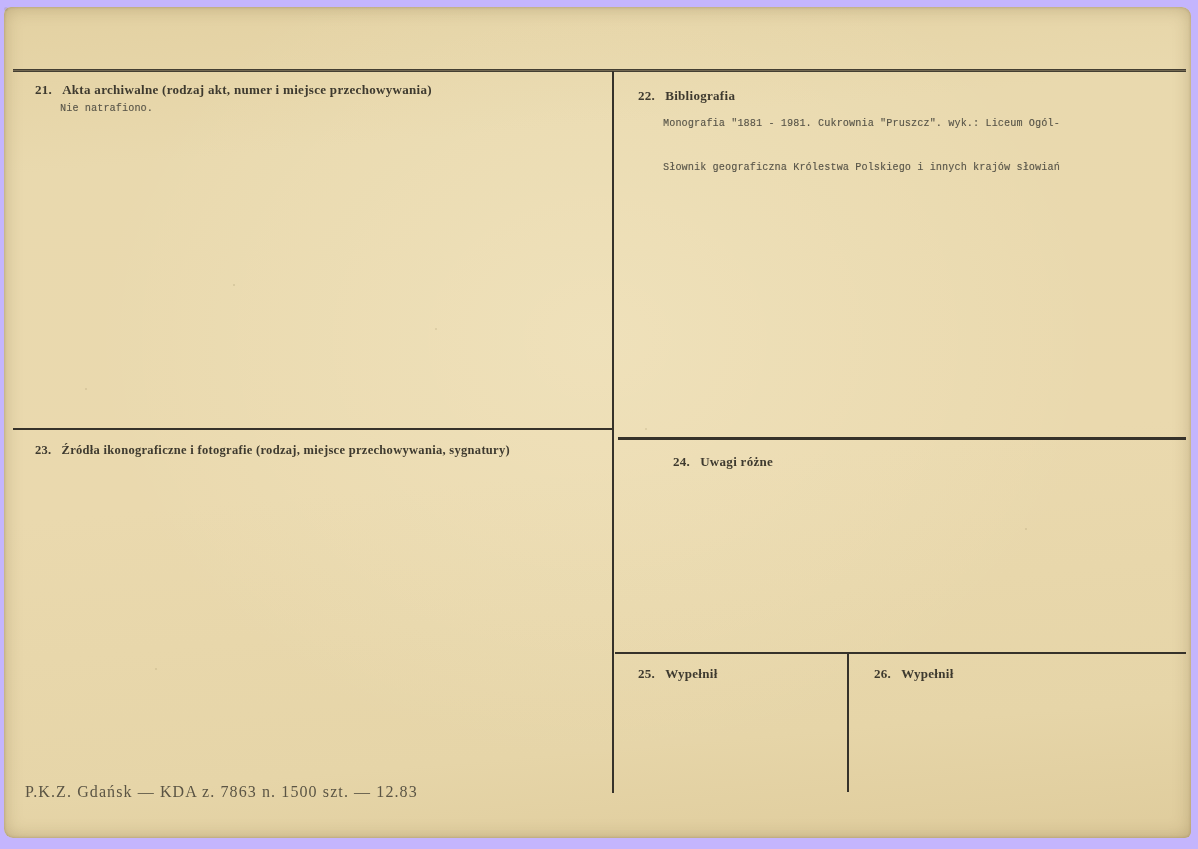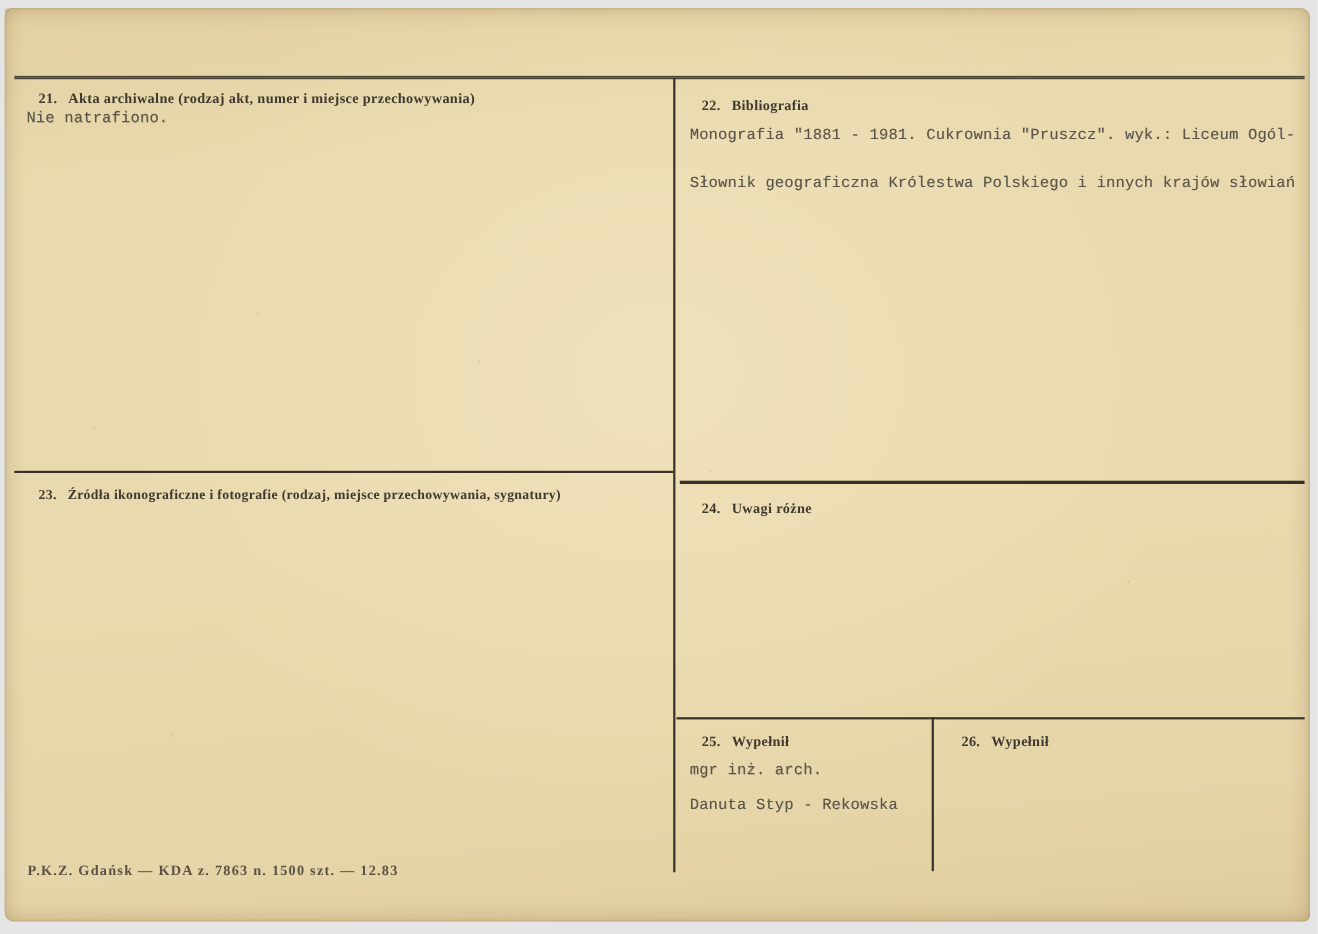--- a/index.html
+++ b/index.html
@@ -2,21 +2,21 @@
 <html><head>
 <meta charset="utf-8">
 <style>
   * { margin: 0; padding: 0; box-sizing: border-box; }
   html, body { width: 1198px; height: 849px; overflow: hidden; }
   body { font-family: "Liberation Serif", serif; }
 
   .scan {
     position: relative;
     width: 1198px; height: 849px;
-    background: #e5e5e5;
+    background: #c4b5fd;
   }
 
   .paper {
     position: absolute;
     left: 4px; top: 7px; right: 7px; bottom: 11px;
     background:
       radial-gradient(ellipse at 50% 40%, rgba(255,248,222,0.25), rgba(0,0,0,0) 60%),
       linear-gradient(175deg, #e3d1a2 0%, #e9d9ae 18%, #ead9ae 55%, #e6d5a8 85%, #dfcc9c 100%);
     border-radius: 7px 9px 6px 9px;
     box-shadow: inset 0 0 18px rgba(90,70,30,0.28), inset 0 0 3px rgba(60,45,15,0.25);
@@ -55,32 +55,33 @@
     font-size: 13px;
     color: #3e3a2f;
     letter-spacing: 0.3px;
     white-space: nowrap;
   }
   .field-label .num { margin-right: 10px; }
   .field-label.small { font-size: 12.5px; }
 
   .type {
     font-family: "Liberation Mono", "DejaVu Sans Mono", monospace;
-    font-size: 14px;
+    font-size: 10px;
     line-height: 31px;
     color: #585549;
     letter-spacing: 0.2px;
     white-space: nowrap;
     text-shadow: 0.4px 0.4px 0 rgba(88,85,73,0.35);
+    margin-left: 36px;
   }
 
   .imprint {
     font-family: "Liberation Serif", serif;
-    font-weight: bold;
-    font-size: 13px;
+    font-weight: normal;
+    font-size: 16px;
     letter-spacing: 1.1px;
     color: #4c473a;
     white-space: nowrap;
     opacity: 0.9;
   }
 
   .para-gap { height: 13px; }
 </style>
 </head>
 <body>
@@ -118,34 +119,30 @@
   </div>
 
   <div class="abs" style="left:35px; top:443px;">
     <div class="field-label small">
       <span class="num">23.</span><span>Źródła ikonograficzne i fotografie (rodzaj, miejsce przechowywania, sygnatury)</span>
     </div>
   </div>
   <div class="abs type" style="left:24px; top:454px;">
   </div>
 
-  <div class="abs" style="left:638px; top:454px;">
+  <div class="abs" style="left:673px; top:454px;">
     <div class="field-label">
       <span class="num">24.</span><span>Uwagi różne</span>
     </div>
   </div>
 
   <div class="abs" style="left:638px; top:666px;">
     <div class="field-label">
       <span class="num">25.</span><span>Wypełnił</span>
     </div>
-  </div>
-  <div class="abs type" style="left:627px; top:686px;">
-    <div>mgr inż. arch.</div>
-    <div>Danuta Styp - Rekowska</div>
   </div>
 
   <div class="abs" style="left:874px; top:666px;">
     <div class="field-label">
       <span class="num">26.</span><span>Wypełnił</span>
     </div>
   </div>
 
   <div class="abs imprint" style="left:25px; top:783px;">P.K.Z. Gdańsk — KDA z. 7863 n. 1500 szt. — 12.83</div>
 </div>

